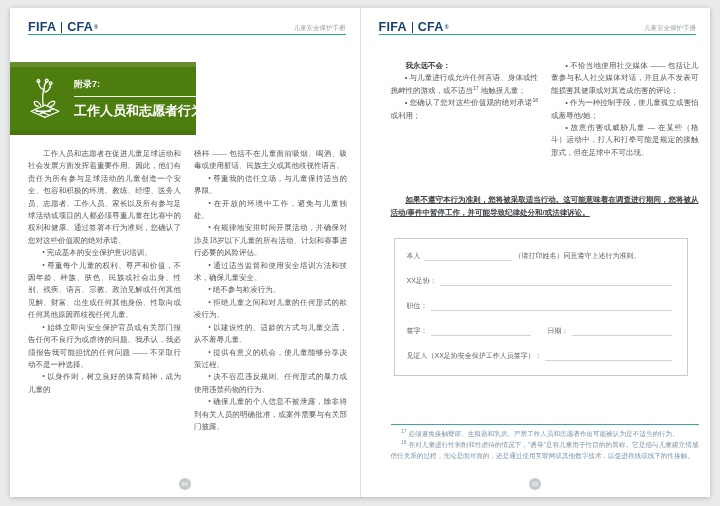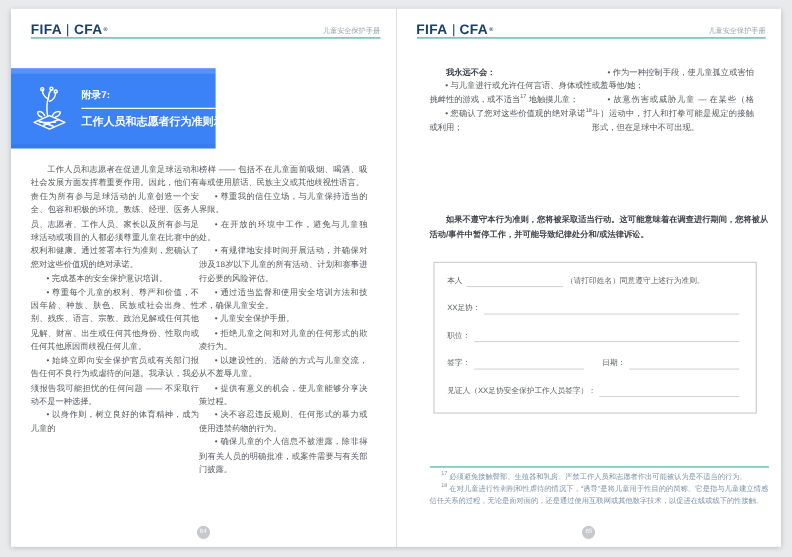--- a/index.html
+++ b/index.html
@@ -21,48 +21,48 @@
   .pg-header{position:absolute;top:12px;left:18px;right:14px;height:16px;}
   .brand{display:flex;align-items:center;color:#17406e;font-weight:bold;font-size:12.5px;letter-spacing:.3px;}
   .brand .bar{display:inline-block;width:1px;height:11px;background:#17406e;margin:0 5px;}
   .brand .reg{font-size:5px;vertical-align:super;margin-left:1px;font-weight:bold;}
   .doc-title{position:absolute;right:0;top:4px;font-size:6.5px;color:#9aa1a7;}
   .header-rule{position:absolute;top:26px;left:18px;right:14px;border-top:1.5px solid #2aa79b;}
 
   
   .appendix-box{
     position:absolute;left:0;top:54px;width:186px;height:73px;
-    background:#3b82f6;
+    background:#4d7c0f;
     box-shadow:inset 0 5px 0 rgba(255,255,255,.14), inset 0 -4px 0 rgba(0,0,0,.05);
     display:flex;align-items:center;padding-left:14px;box-sizing:border-box;
   }
   .appendix-icon{flex:0 0 42px;height:46px;}
   .appendix-text{margin-left:8px;flex:1;padding-right:8px;}
   .appendix-label{color:#fff;font-weight:bold;font-size:9px;}
   .appendix-divider{border-top:1px solid rgba(255,255,255,.95);margin:5px 0;}
-  .appendix-title{color:#fff;font-weight:bold;font-size:10px;white-space:nowrap;}
-
-  
-  .cols{position:absolute;display:flex;}
-  .cols.l{top:140px;left:18px;width:319px;}
+  .appendix-title{color:#fff;font-weight:bold;font-size:13px;white-space:nowrap;}
+
+  
+  .cols{position:absolute;display:flex;gap:13px;}
+  .cols.l{top:140px;left:18px;width:319px;font-family:Liberation Serif, serif;}
   .cols.r{top:52px;left:30px;width:308px;}
   .col{width:153px;font-size:7.5px;line-height:12.4px;color:#53575c;text-align:justify;}
   .cols.r .col{width:147.5px;}
   .col p{margin:0;}
   .p-indent{text-indent:2em;}
   .p-bold{font-weight:bold;color:#3e4247;}
   .mt{margin-top:12px !important;}
   .b{text-indent:1.9em;}
   .b::before{content:"• ";}
 
   
   .warning{
     position:absolute;top:186px;left:30px;width:308px;
     font-size:7.5px;line-height:12.6px;font-weight:bold;color:#3e4247;
-    text-indent:2em;text-align:justify;margin:0;
+    text-indent:2em;text-align:justify;margin:0;text-decoration:underline;
   }
   .form-box{
     position:absolute;top:230px;left:33px;width:294px;
     border:1px solid #c7cbce;padding:8px 12px 14px;box-sizing:border-box;background:#fff;
   }
   .frm-row{display:flex;align-items:flex-end;margin-top:15px;font-size:7px;color:#5a5e63;line-height:10px;}
   .frm-row.first{margin-top:4px;}
   .ul{border-bottom:1px solid #d2d5d8;flex:1;height:9px;margin:0 3px;}
   .ul.fixed{flex:0 0 88px;}
   .frm-gap{flex:0 0 14px;}
@@ -123,21 +123,21 @@
         <p class="b">尊重每个儿童的权利、尊严和价值，不因年龄、种族、肤色、民族或社会出身、性别、残疾、语言、宗教、政治见解或任何其他见解、财富、出生或任何其他身份、性取向或任何其他原因而歧视任何儿童。</p>
         <p class="b">始终立即向安全保护官员或有关部门报告任何不良行为或虐待的问题。我承认，我必须报告我可能担忧的任何问题 —— 不采取行动不是一种选择。</p>
         <p class="b">以身作则，树立良好的体育精神，成为儿童的</p>
       </div>
       <div class="col">
         <p>榜样 —— 包括不在儿童面前吸烟、喝酒、吸毒或使用脏话、民族主义或其他歧视性语言。</p>
         <p class="b">尊重我的信任立场，与儿童保持适当的界限。</p>
         <p class="b">在开放的环境中工作，避免与儿童独处。</p>
         <p class="b">有规律地安排时间开展活动，并确保对涉及18岁以下儿童的所有活动、计划和赛事进行必要的风险评估。</p>
         <p class="b">通过适当监督和使用安全培训方法和技术，确保儿童安全。</p>
-        <p class="b">儿童安全保护手册。</p>
+        <p class="b">绝不参与欺凌行为。</p>
         <p class="b">拒绝儿童之间和对儿童的任何形式的欺凌行为。</p>
         <p class="b">以建设性的、适龄的方式与儿童交流，从不羞辱儿童。</p>
         <p class="b">提供有意义的机会，使儿童能够分享决策过程。</p>
         <p class="b">决不容忍违反规则、任何形式的暴力或使用违禁药物的行为。</p>
         <p class="b">确保儿童的个人信息不被泄露，除非得到有关人员的明确批准，或案件需要与有关部门披露。</p>
       </div>
     </div>
 
     <div class="pgnum">64</div>
   </div>
@@ -154,20 +154,21 @@
     </div>
     <div class="header-rule"></div>
 
     <div class="cols r">
       <div class="col">
         <p class="p-bold p-indent">我永远不会：</p>
         <p class="b"><span>与儿童进行或允许任何言语、身体或性挑衅性的游戏，或不适当</span><sup>17</sup><span> 地触摸儿童；</span></p>
         <p class="b"><span>您确认了您对这些价值观的绝对承诺</span><sup>18</sup><span> 或利用；</span></p>
       </div>
       <div class="col">
+        <p class="b">不恰当地使用社交媒体 —— 包括让儿童参与私人社交媒体对话，并且从不发表可能损害其健康或对其造成伤害的评论；</p>
         <p class="b">作为一种控制手段，使儿童孤立或害怕或羞辱他/她；</p>
         <p class="b">故意伤害或威胁儿童 — 在某些（格斗）运动中，打人和打拳可能是规定的接触形式，但在足球中不可出现。</p>
       </div>
     </div>
 
     <p class="warning">如果不遵守本行为准则，您将被采取适当行动。这可能意味着在调查进行期间，您将被从活动/事件中暂停工作，并可能导致纪律处分和/或法律诉讼。</p>
 
     <div class="form-box">
       <div class="frm-row first">
         <span>本人</span>

